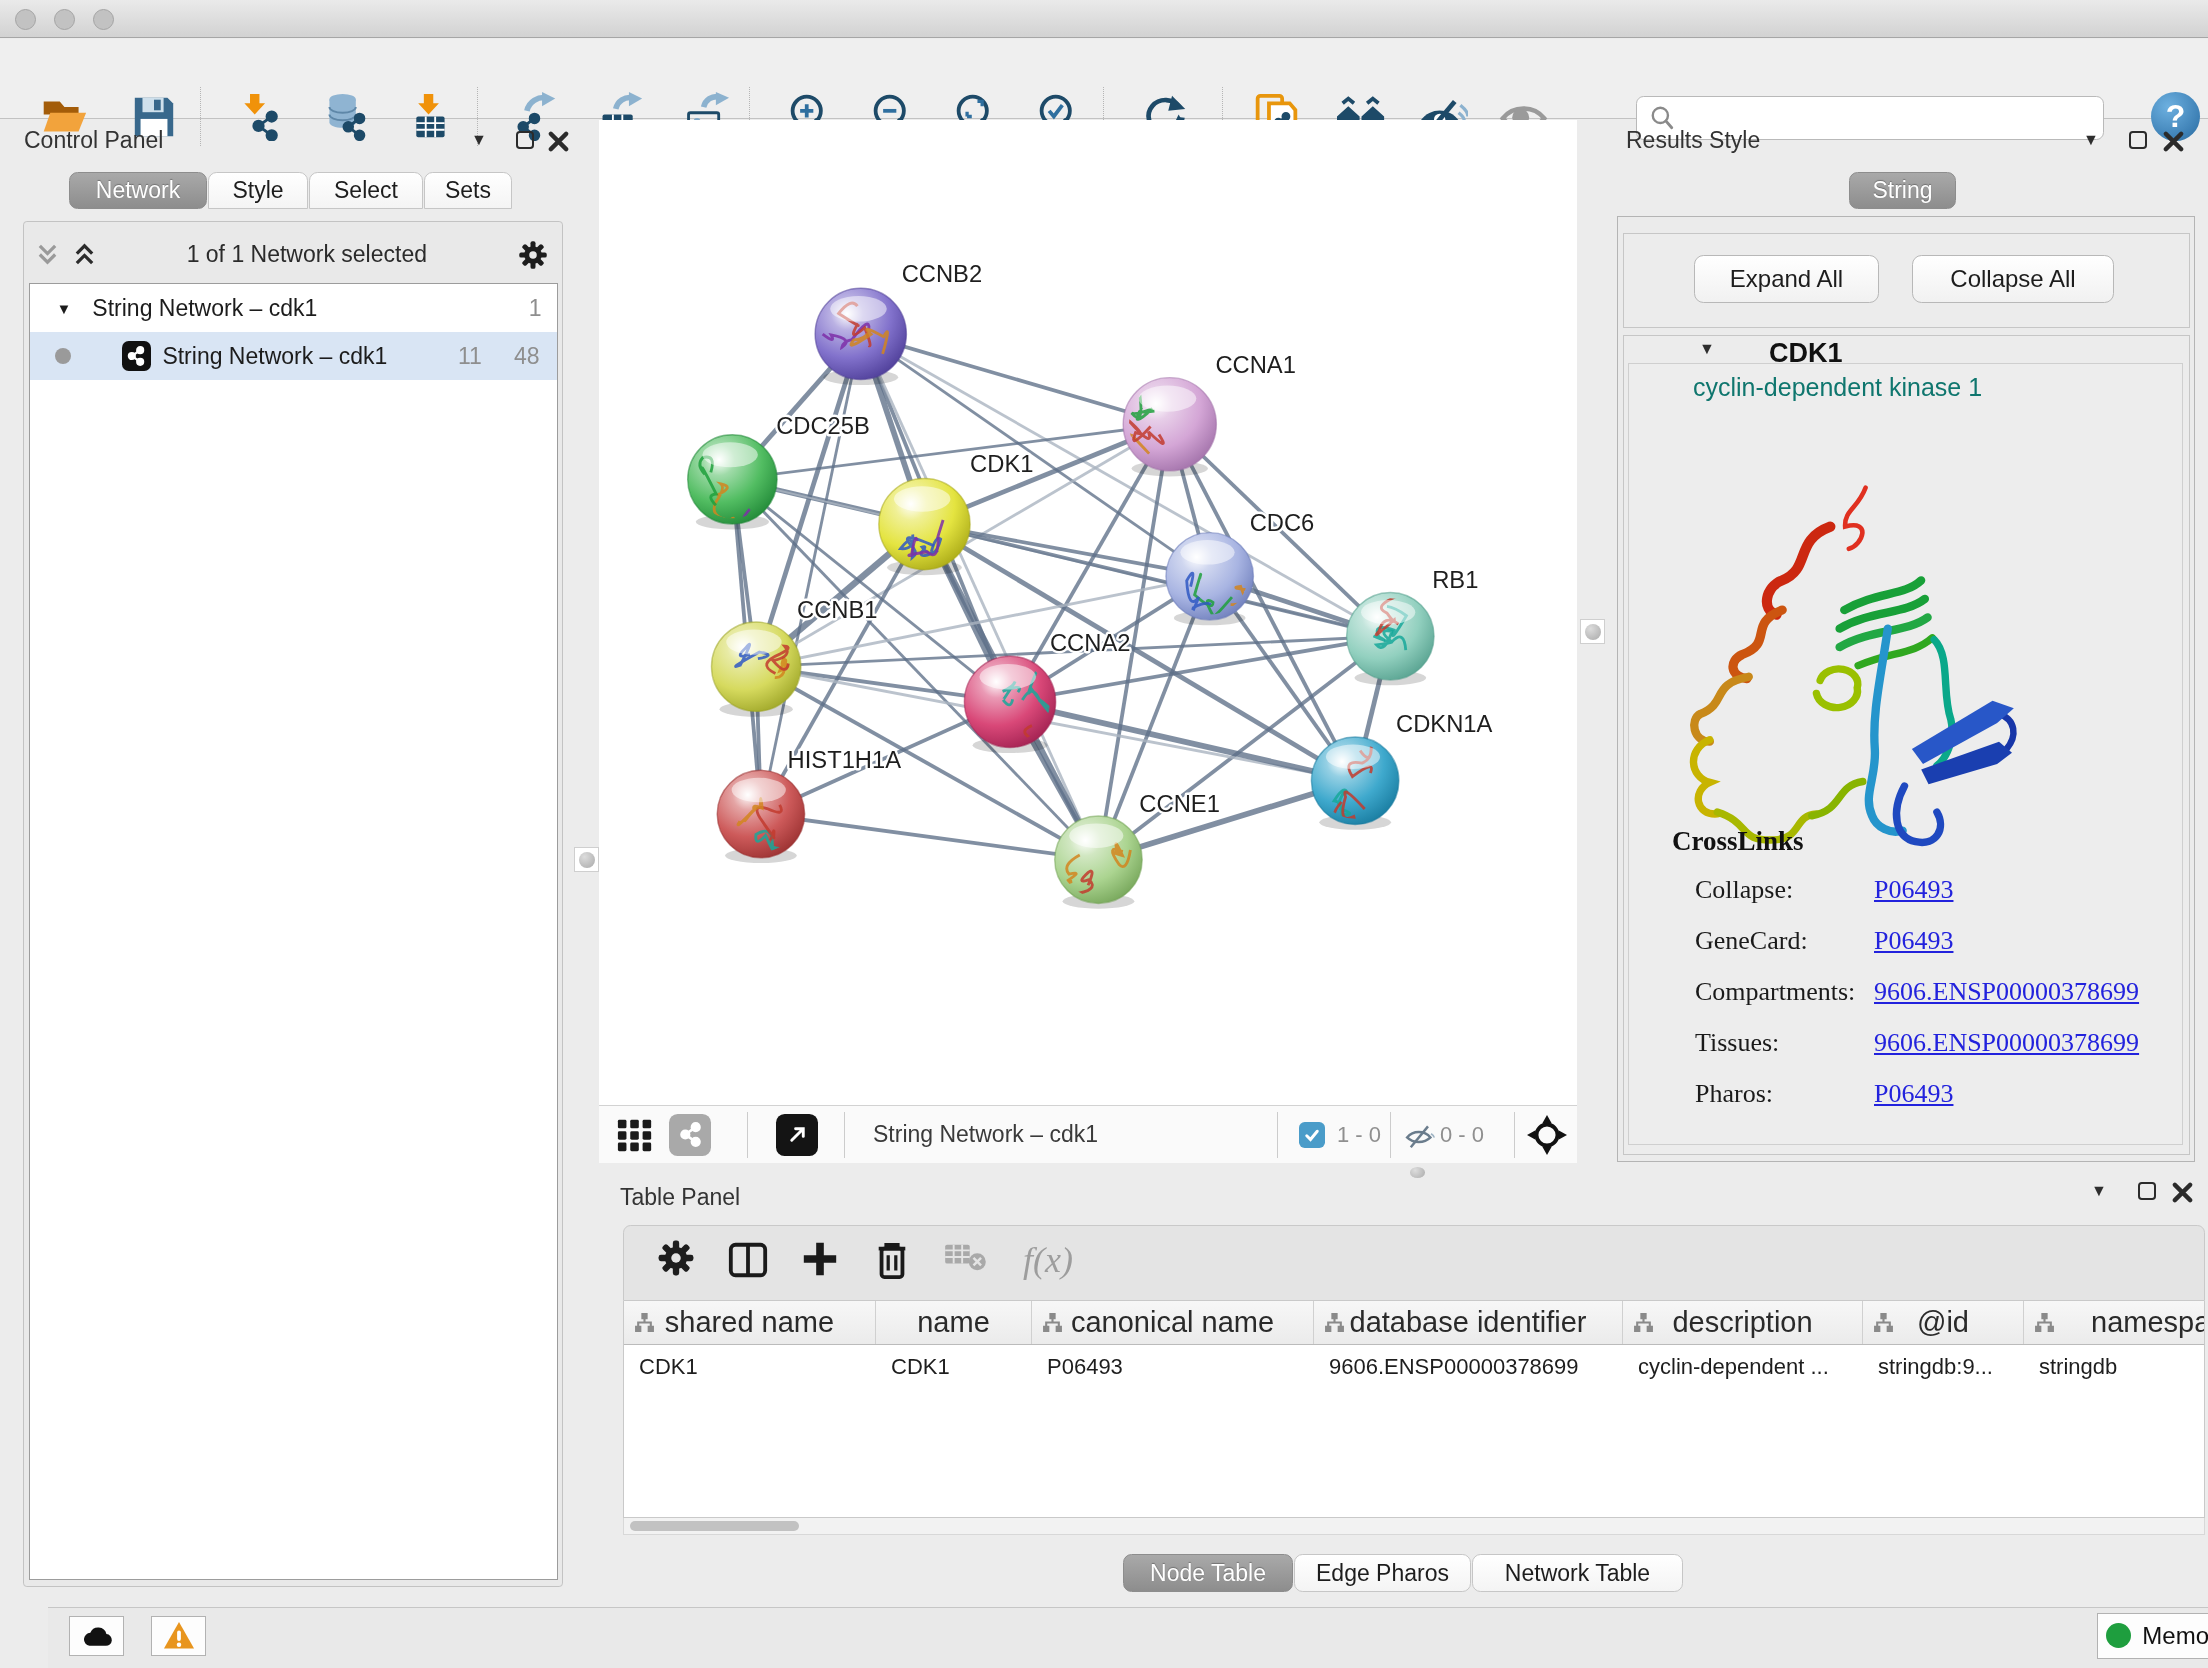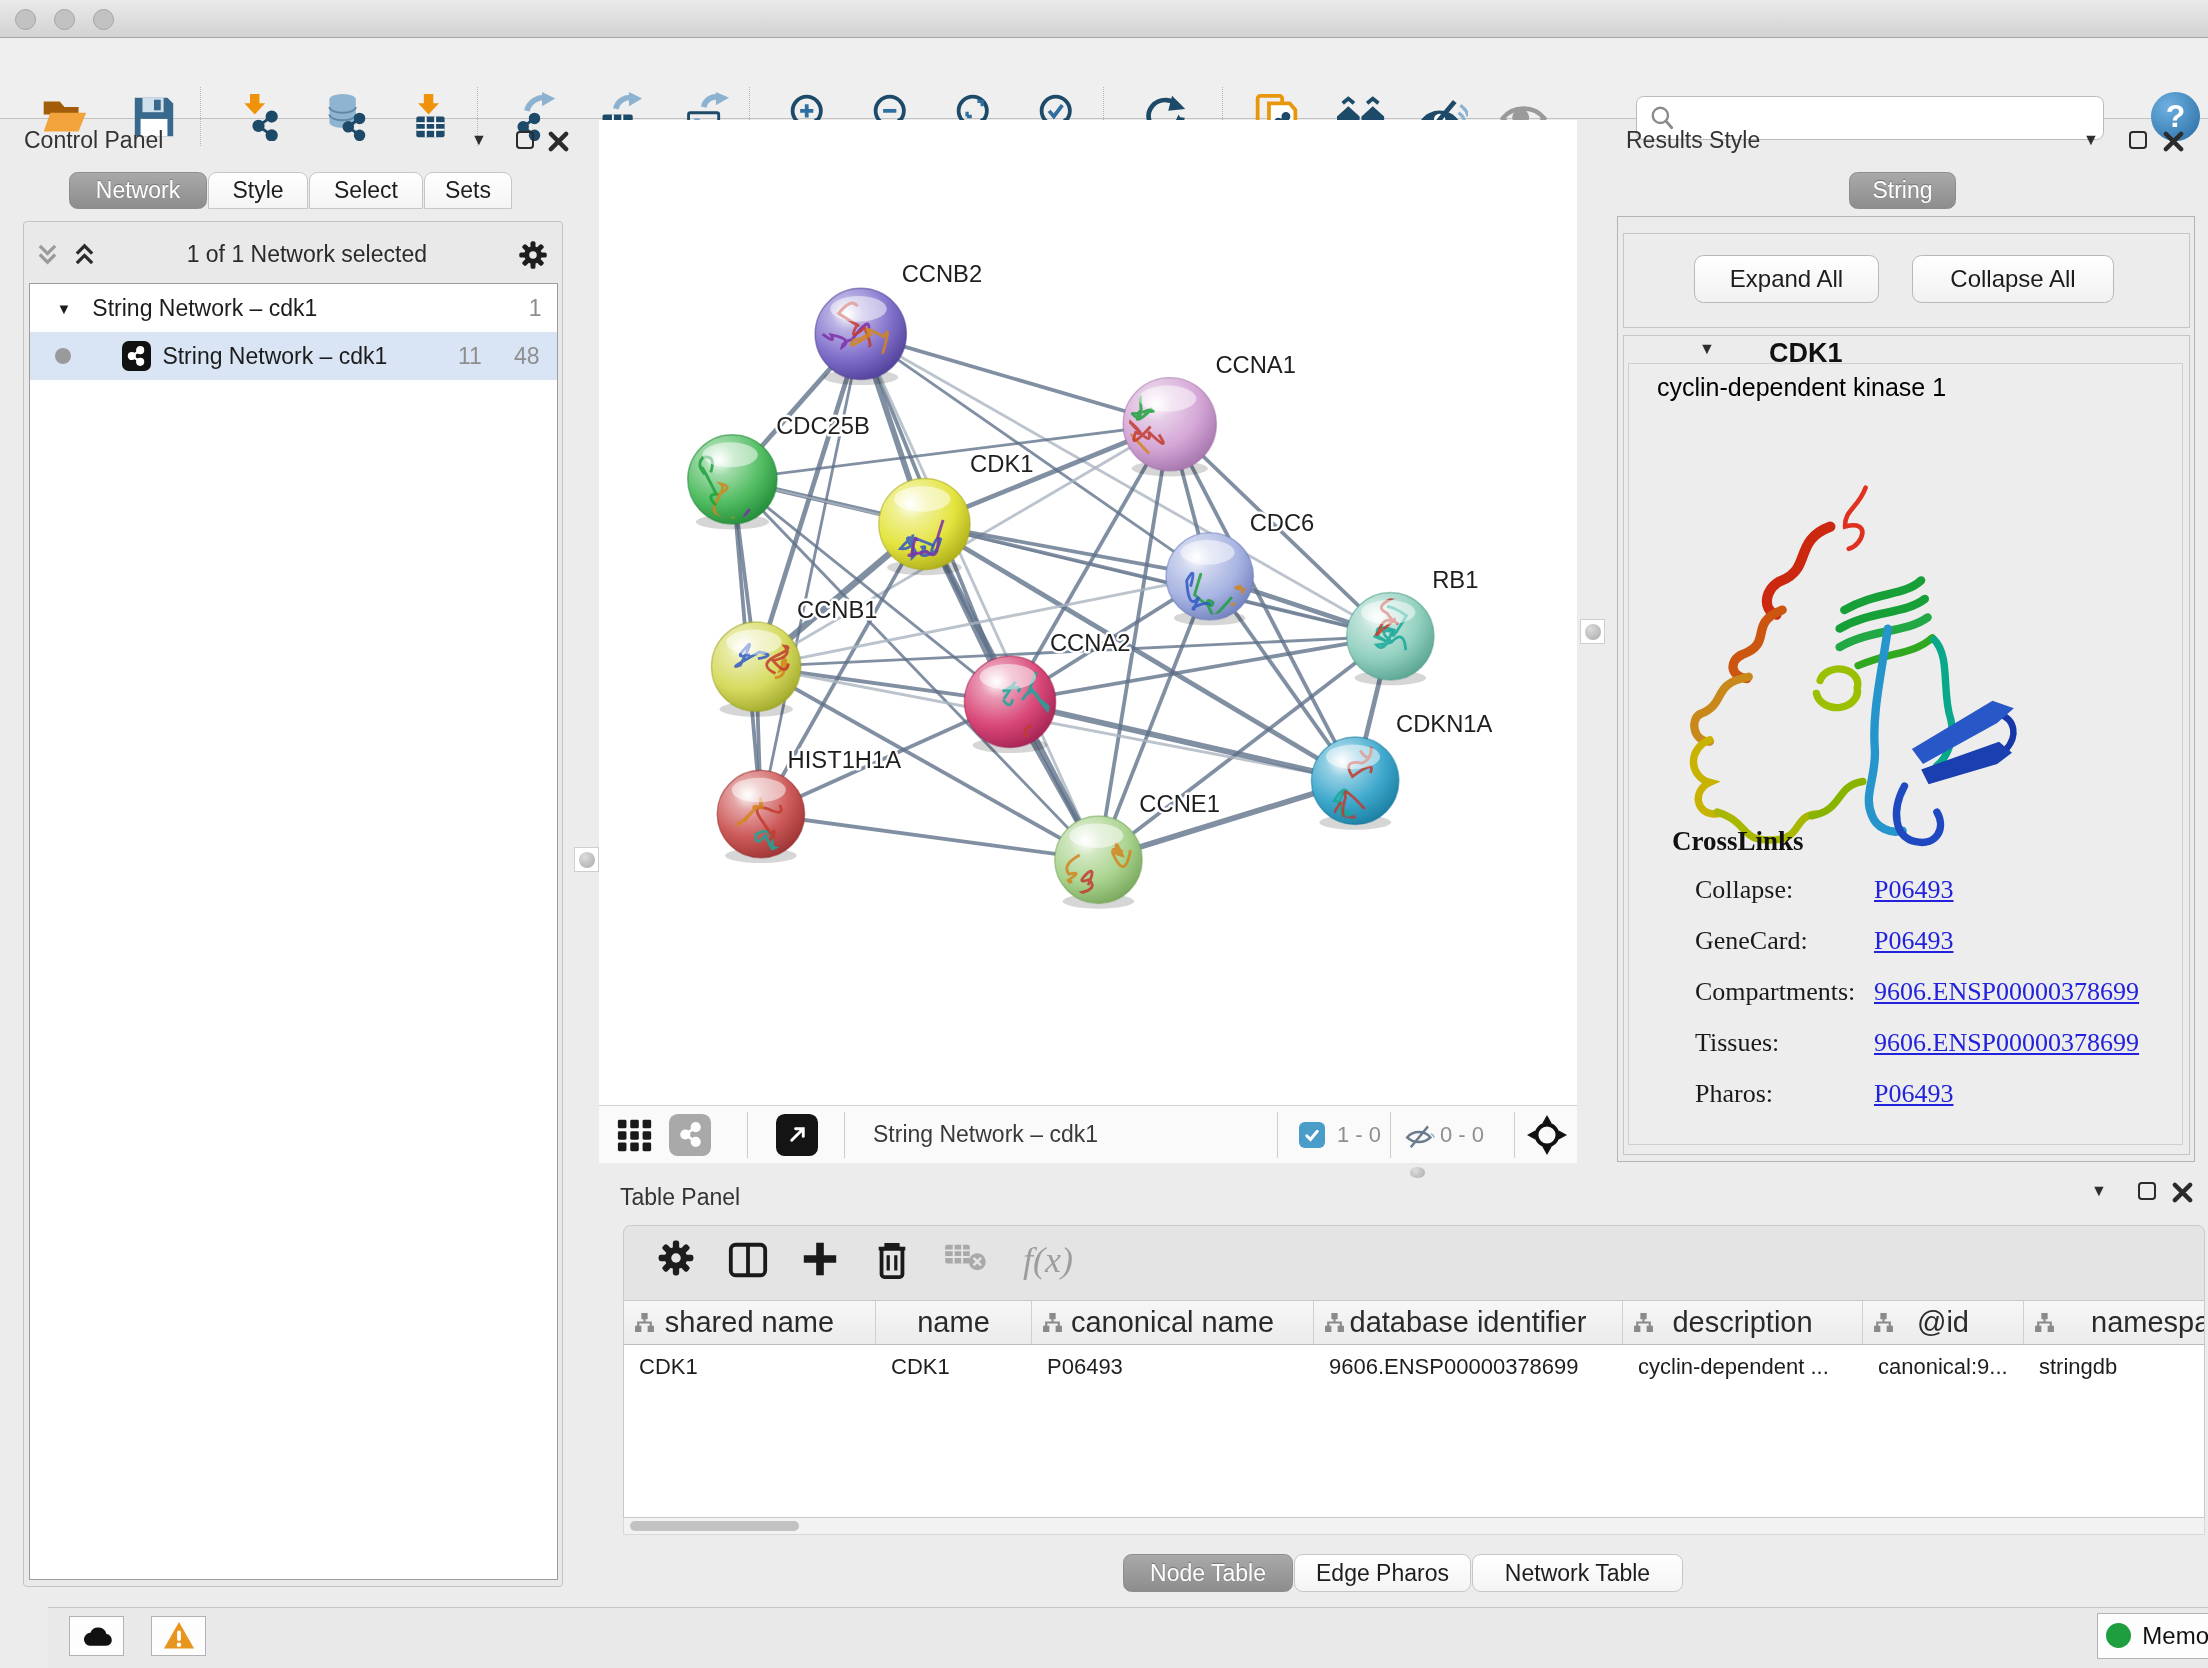--- a/index.html
+++ b/index.html
@@ -84,21 +84,21 @@
   .rp-expbox { position:absolute; left:1623px; top:233px; width:567px; height:95px;
     background:#ececec; border:1px solid #c6c6c6; }
   .rp-btn { position:absolute; height:48px; background:linear-gradient(#ffffff,#f1f1f1);
     border:1px solid #b8b8b8; border-radius:9.5px; font-size:24px; color:#1d1d1d;
     display:flex; align-items:center; justify-content:center; }
   .genebox { position:absolute; left:1623px; top:335px; width:567px; height:820px;
     background:#ececec; border:1px solid #c6c6c6; }
   .geneinner { position:absolute; left:1628px; top:363px; width:555px; height:782px;
     background:#ededed; border:1px solid #cfcfcf; }
   .genename { position:absolute; left:1769px; top:338px; font-size:27px; font-weight:bold; color:#111; }
-  .genedesc { position:absolute; left:1657px; top:373px; font-size:25px; color:#000000; }
+  .genedesc { position:absolute; left:1693px; top:373px; font-size:25px; color:#0f766e; }
   .clhead { position:absolute; left:1672px; top:826px; font-family:"Liberation Serif",serif;
     font-weight:bold; font-size:27px; color:#111; }
   .clrows { position:absolute; left:1695px; top:864px; width:485px; }
   .cl-row { display:flex; height:51px; align-items:center; font-family:"Liberation Serif",serif; font-size:26px; }
   .cl-label { width:179px; color:#1a1a1a; }
   .cl-link { color:#2222dd; text-decoration:underline; }
 
   
   .tp-toolbox { position:absolute; left:623px; top:1225px; width:1582px; height:76px;
     background:#e4e4e4; border:1px solid #c9c9c9; border-radius:7.6px 7.6px 0 0; }
@@ -911,21 +911,21 @@
           </svg>
           <span>namespace</span>
         </div>
       </div>
     <div class="tbody-row" id="table-row0">
         <div class="td" style="width: 252px;">CDK1</div>
         <div class="td" style="width: 156px;">CDK1</div>
         <div class="td" style="width: 282px;">P06493</div>
         <div class="td" style="width: 309px;">9606.ENSP00000378699</div>
         <div class="td" style="width: 240px;">cyclin-dependent ...</div>
-        <div class="td" style="width: 161px;">canonical:9...</div>
+        <div class="td" style="width: 161px;">stringdb:9...</div>
         <div class="td" style="width: 285px;">stringdb</div>
       </div>
   </div>
   <div class="hscroll">
       <span class="hthumb"></span>
     </div>
 
   <div class="tab active btab" style="left:1123px; top:1554px; width:170px; height:38px">
       <span>Node Table</span>
     </div>

